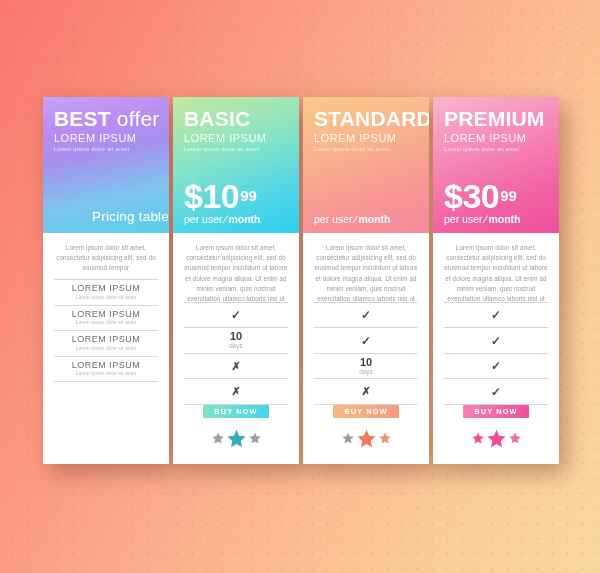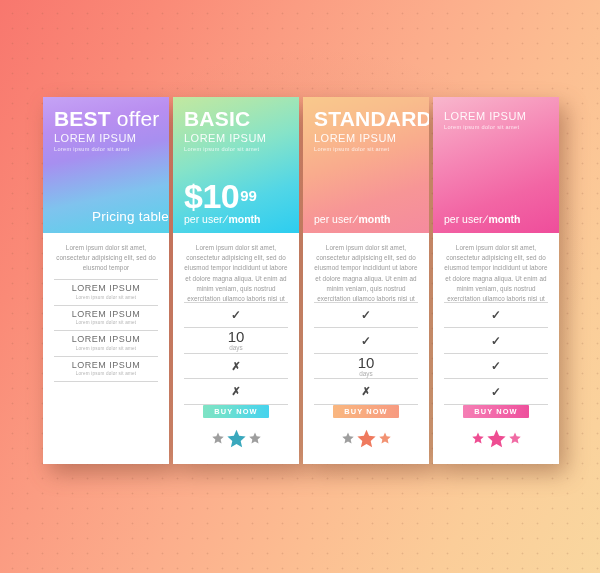--- a/index.html
+++ b/index.html
@@ -189,22 +189,22 @@
   }
 
   .mark {
     font-size: 12px;
     color: #4a4a4a;
     line-height: 1;
     font-weight: 700;
   }
   .mark.cross { font-size: 11px; }
   .days-num {
-    font-size: 15px;
-    font-weight: 400;
+    font-size: 11px;
+    font-weight: 700;
     color: #3f3f3f;
     line-height: 1;
   }
   .days-word {
     font-size: 6.4px;
     color: #aeaeae;
     line-height: 1.1;
     margin-top: 0px;
   }
 
@@ -362,23 +362,25 @@
           <polygon points="12,1 15.3,8.6 23.5,9.4 17.3,15 19.1,23 12,18.8 4.9,23 6.7,15 0.5,9.4 8.7,8.6" fill="#ef7a5e"></polygon>
         </svg>
       <svg class="star" width="12" height="12" viewBox="0 0 24 24">
           <polygon points="12,1 15.3,8.6 23.5,9.4 17.3,15 19.1,23 12,18.8 4.9,23 6.7,15 0.5,9.4 8.7,8.6" fill="#f29272"></polygon>
         </svg>
     </div>
   </div>
 
   <div class="card">
     <div class="head c4">
+      <div class="plan-name">PREMIUM</div>
       <div class="plan-sub">LOREM IPSUM</div>
       <div class="plan-sub2">Lorem ipsum dolor sit amet</div>
       <div class="price-block">
+        <div><span class="price-main">$30</span><span class="price-cents">99</span></div>
         <div class="price-terms"><span>per user</span><span class="slash">/</span><span class="mo">month</span></div>
       </div>
     </div>
     <div class="intro">Lorem ipsum dolor sit amet, consectetur adipisicing elit, sed do eiusmod tempor incididunt ut labore et dolore magna aliqua. Ut enim ad minim veniam, quis nostrud exercitation ullamco laboris nisi ut</div>
     <div class="features">
       <div class="frow">
         <span class="mark">✓</span>
       </div>
       <div class="frow">
         <span class="mark">✓</span>

